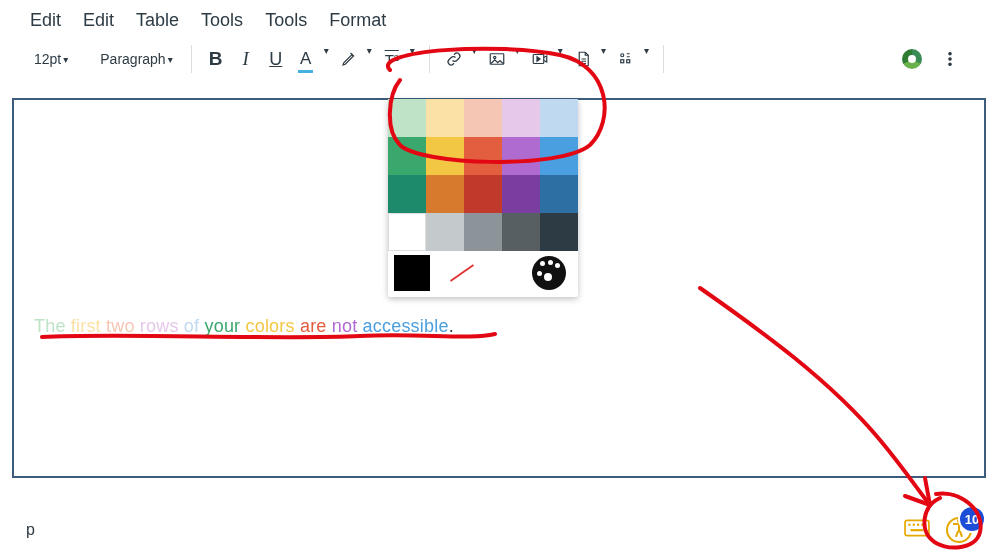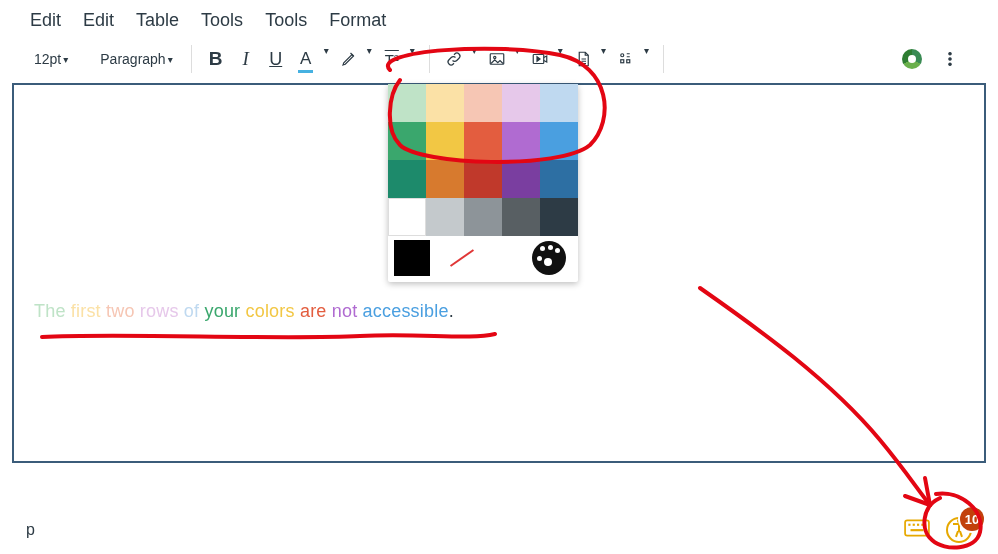--- a/index.html
+++ b/index.html
@@ -46,21 +46,21 @@
     color: #2d3b45;
   }
   .chev {
     font-size: 10px;
     color: #2d3b45;
     margin-left: 2px;
     margin-right: 4px;
     cursor: pointer;
   }
   .editor-frame {
-    margin: 0 12px;
+    margin: 15px 12px;
     border: 2px solid #3b5c7a;
     height: 380px;
     position: relative;
     background: #fff;
   }
   .color-picker {
     position: absolute;
     top: -1px;
     left: 374px;
     width: 190px;
@@ -130,21 +130,21 @@
     content:""; position:absolute; top:-4px; left:4px; width:4px; height:4px; border-radius:50%; background:#e6a800;
   }
   .a11y-body::after{
     content:""; position:absolute; top:0; left:0; width:12px; height:2px; background:#e6a800;
     box-shadow: 5px 2px 0 -0.5px #e6a800, 0 8px 0 -0.5px #e6a800 inset;
   }
   .a11y-torso{position:absolute;top:2px;left:5px;width:2px;height:7px;background:#e6a800;}
   .a11y-leg1{position:absolute;top:8px;left:3px;width:2px;height:6px;background:#e6a800;transform:rotate(20deg);}
   .a11y-leg2{position:absolute;top:8px;left:7px;width:2px;height:6px;background:#e6a800;transform:rotate(-20deg);}
   .a11y-badge{
-    position:absolute; top:-12px; right:-14px; background:#c2410c; color:#fff;
+    position:absolute; top:-12px; right:-14px; background:#1d4ed8; color:#fff;
     min-width:24px; height:24px; border-radius:12px;
     display:flex;align-items:center;justify-content:center;
     font-size:13px; font-weight:600;
     box-shadow:0 0 0 2px #fff;
   }
   .annotations {
     position:absolute; top:0; left:0; width:998px; height:554px;
     pointer-events:none; z-index:50;
   }
   

